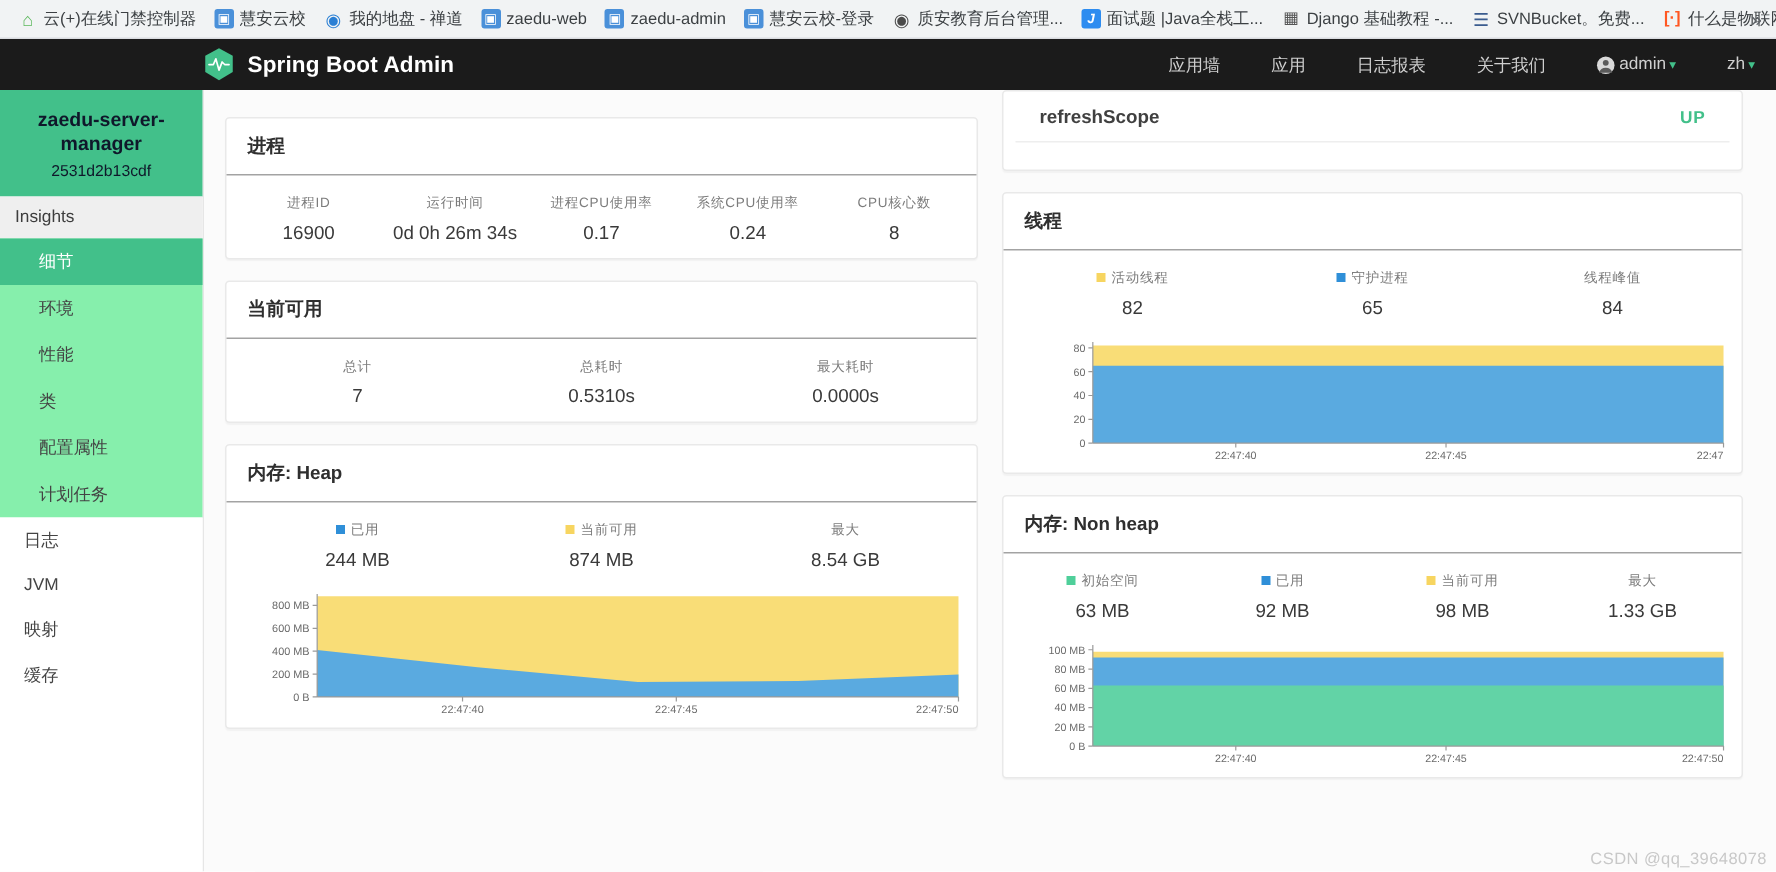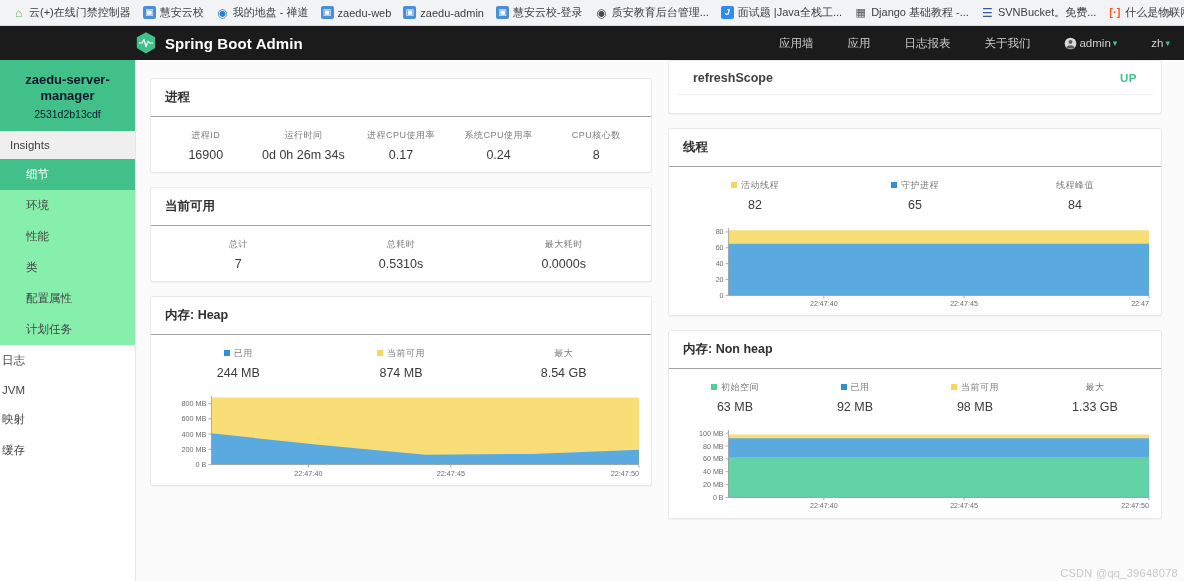--- a/index.html
+++ b/index.html
@@ -73,21 +73,21 @@
   .sb-head-title { font-size: 13px; font-weight: bold; }
   .sb-head-sub { font-size: 10.5px; margin-top: 3px; font-weight: normal; }
   .sb-section {
     font-size: 11.5px; color: #3d3d3d; padding: 8px 10px; background: #efefef;
   }
   .sb-group { background: #86efac; }
   .sb-item {
     font-size: 11.5px; color: #444; padding: 8px 10px 8px 26px;
   }
   .sb-item.active { background: #42c08a; color: #fff; }
-  .sb-item.flat { background: #fff; padding-left: 2px; }
+  .sb-item.flat { background: #fff; padding-left: 16px; }
   .sb-spacer { flex: 1; background: #fff; }
 
   
   .main {
     flex: 1; background: #fbfbfb; padding: 0 14px 14px 14px;
     display: flex; flex-wrap: wrap; align-content: flex-start;
     gap: 0; overflow: hidden; position: relative;
   }
   .col { width: 50%; padding: 0 8px; }
   .col:first-child { padding-left: 0; }

